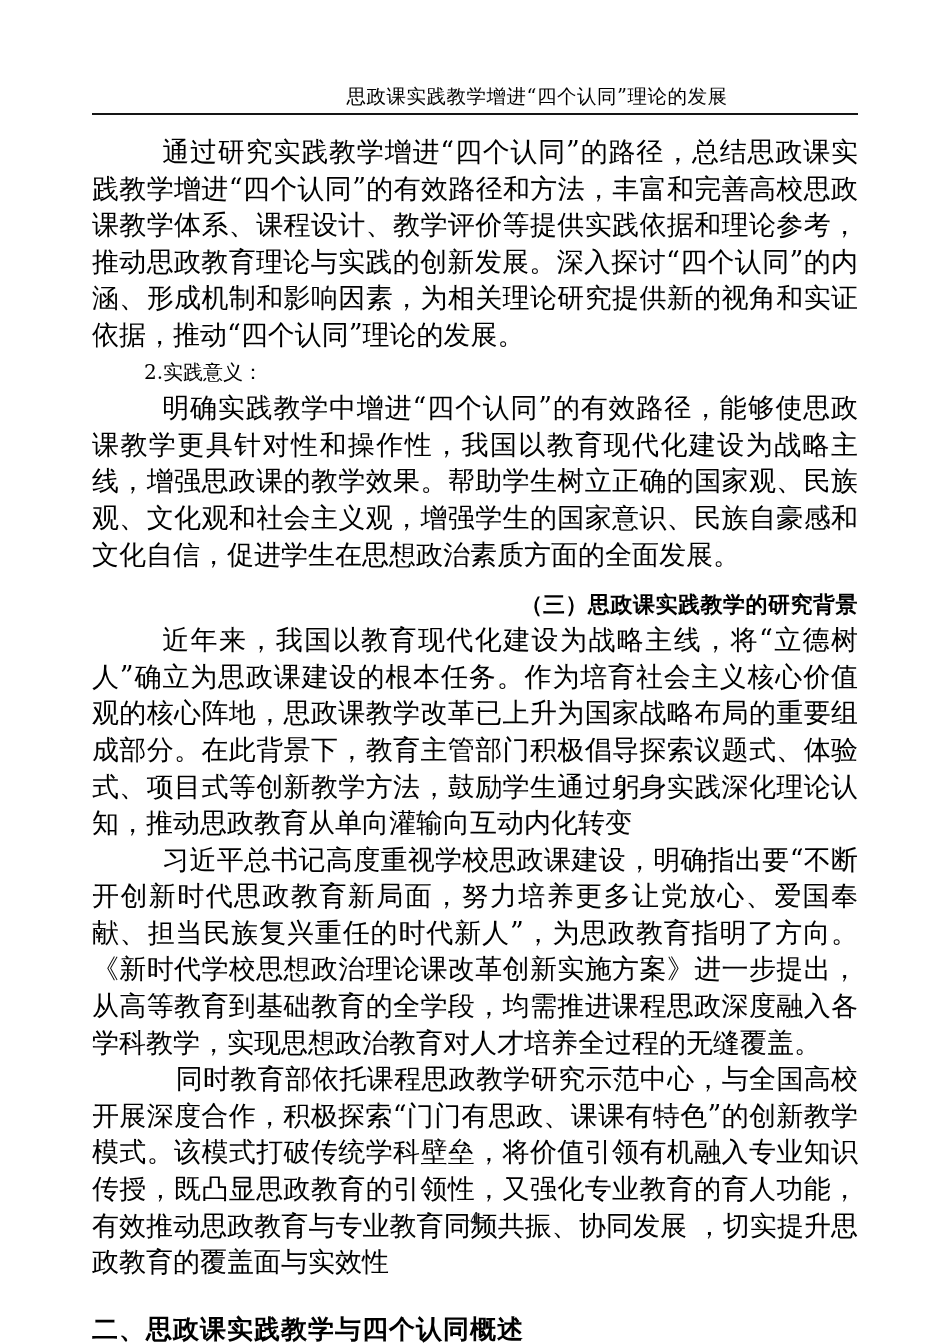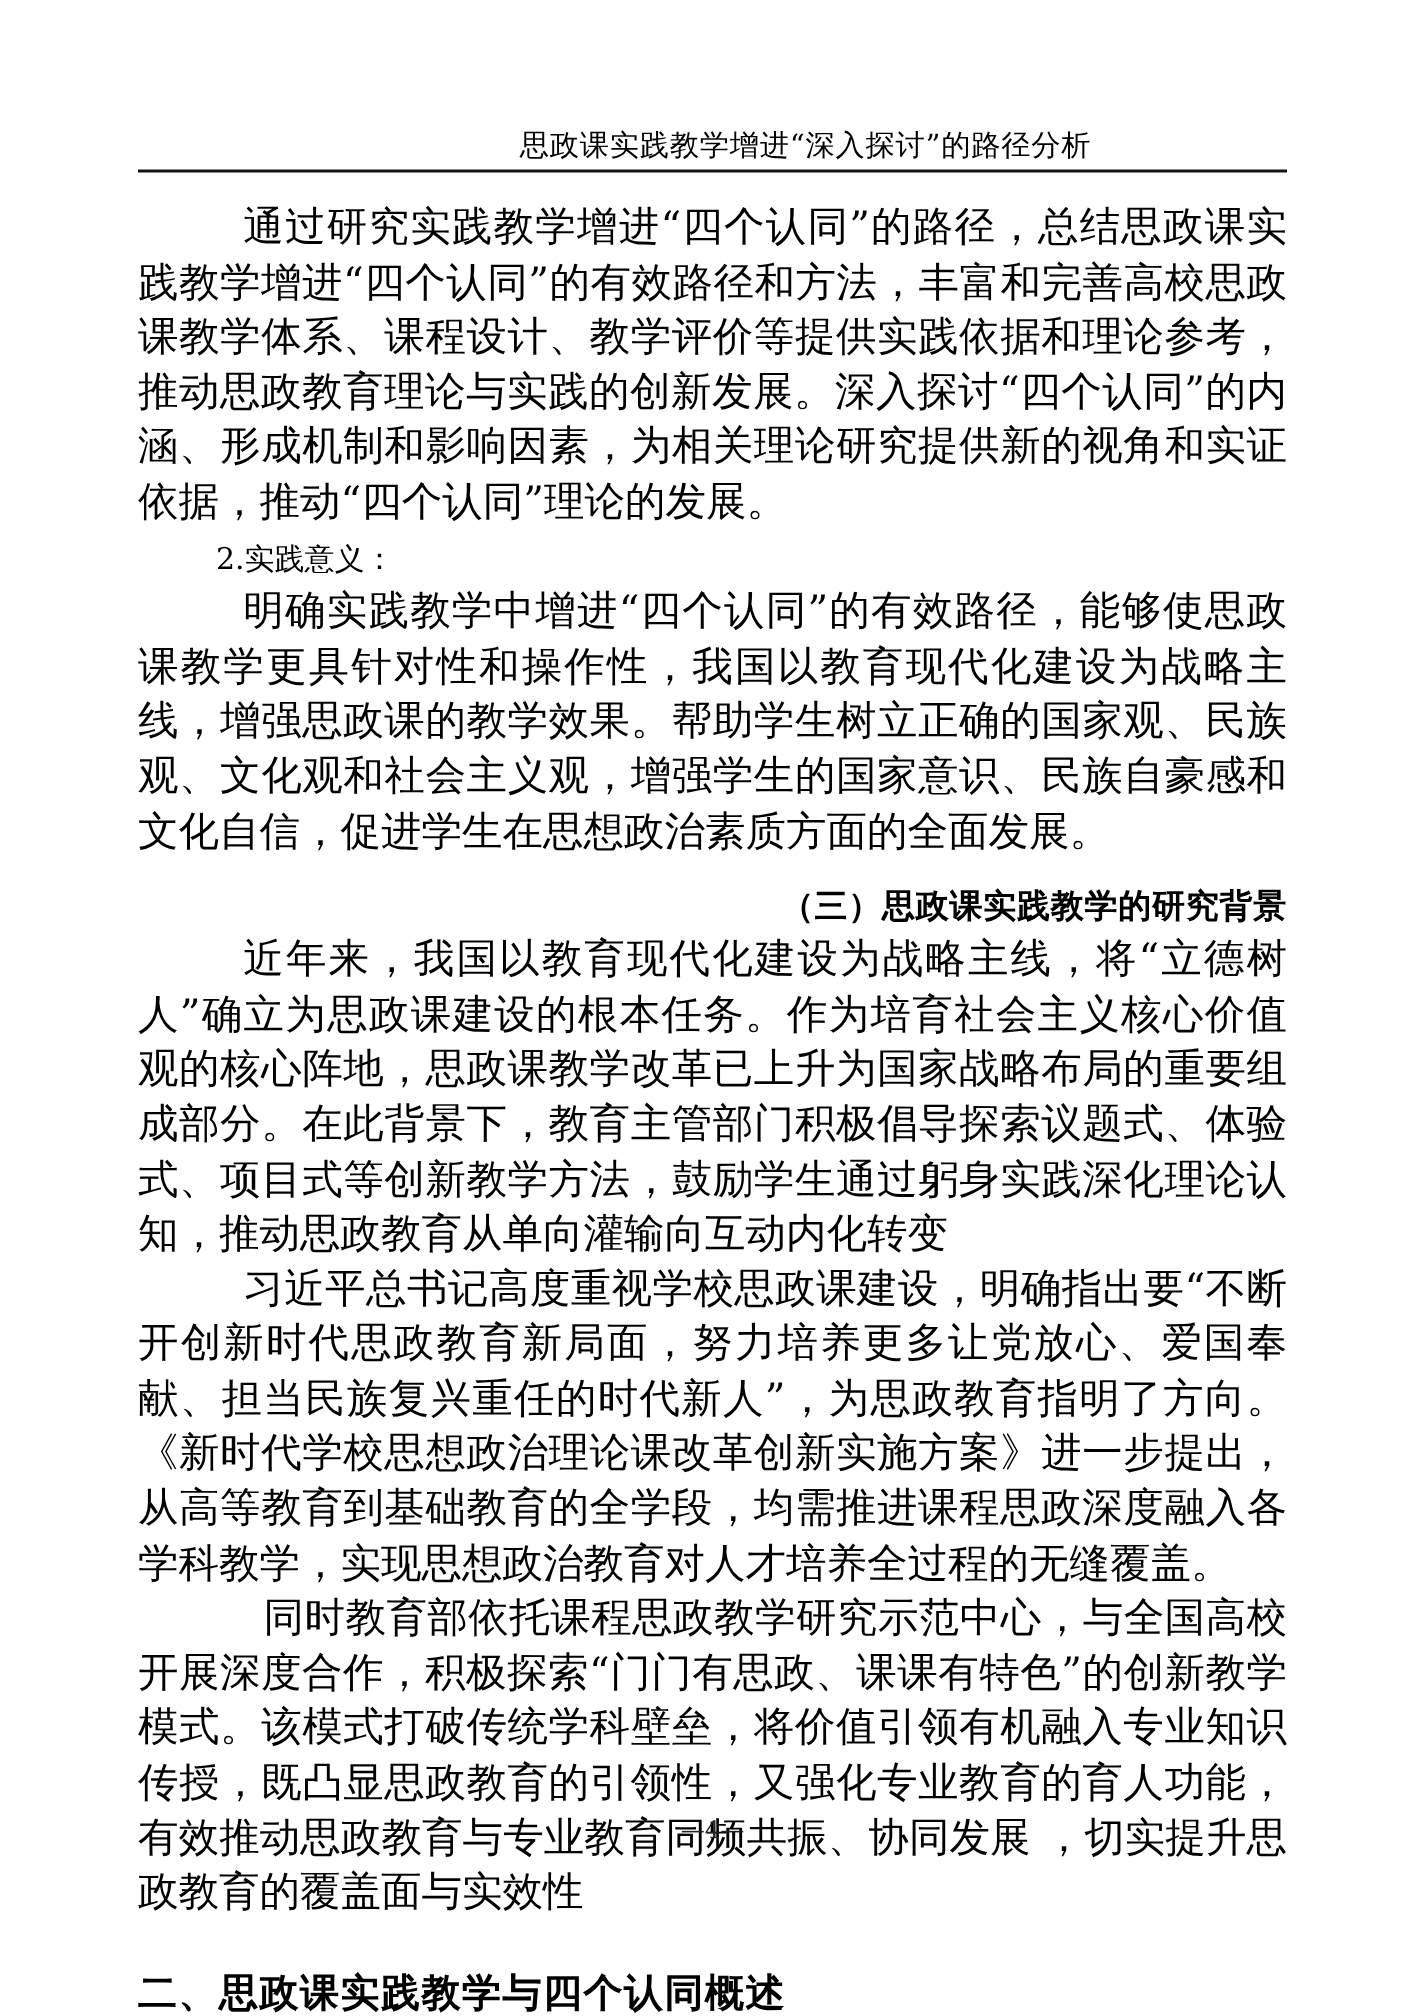--- a/index.html
+++ b/index.html
@@ -86,21 +86,21 @@
     font-size: 16px;
     color: #222222;
   }
 </style>
 </head>
 <body>
 
 <div class="page-content">
 
   <div class="doc-header">
-    <span class="header-title">思政课实践教学增进“深入探讨”的路径分析</span>
+    <span class="header-title">思政课实践教学增进“四个认同”理论的发展</span>
   </div>
 
   <p class="body-text first-para">通过研究实践教学增进“四个认同”的路径，总结思政课实践教学增进“四个认同”的有效路径和方法，丰富和完善高校思政课教学体系、课程设计、教学评价等提供实践依据和理论参考，推动思政教育理论与实践的创新发展。深入探讨“四个认同”的内涵、形成机制和影响因素，为相关理论研究提供新的视角和实证依据，推动“四个认同”理论的发展。</p>
 
   <p class="list-label">2.实践意义：</p>
 
   <p class="body-text">明确实践教学中增进“四个认同”的有效路径，能够使思政课教学更具针对性和操作性，我国以教育现代化建设为战略主线，增强思政课的教学效果。帮助学生树立正确的国家观、民族观、文化观和社会主义观，增强学生的国家意识、民族自豪感和文化自信，促进学生在思想政治素质方面的全面发展。</p>
 
   <h3 class="section-heading">（三）思政课实践教学的研究背景</h3>
 

